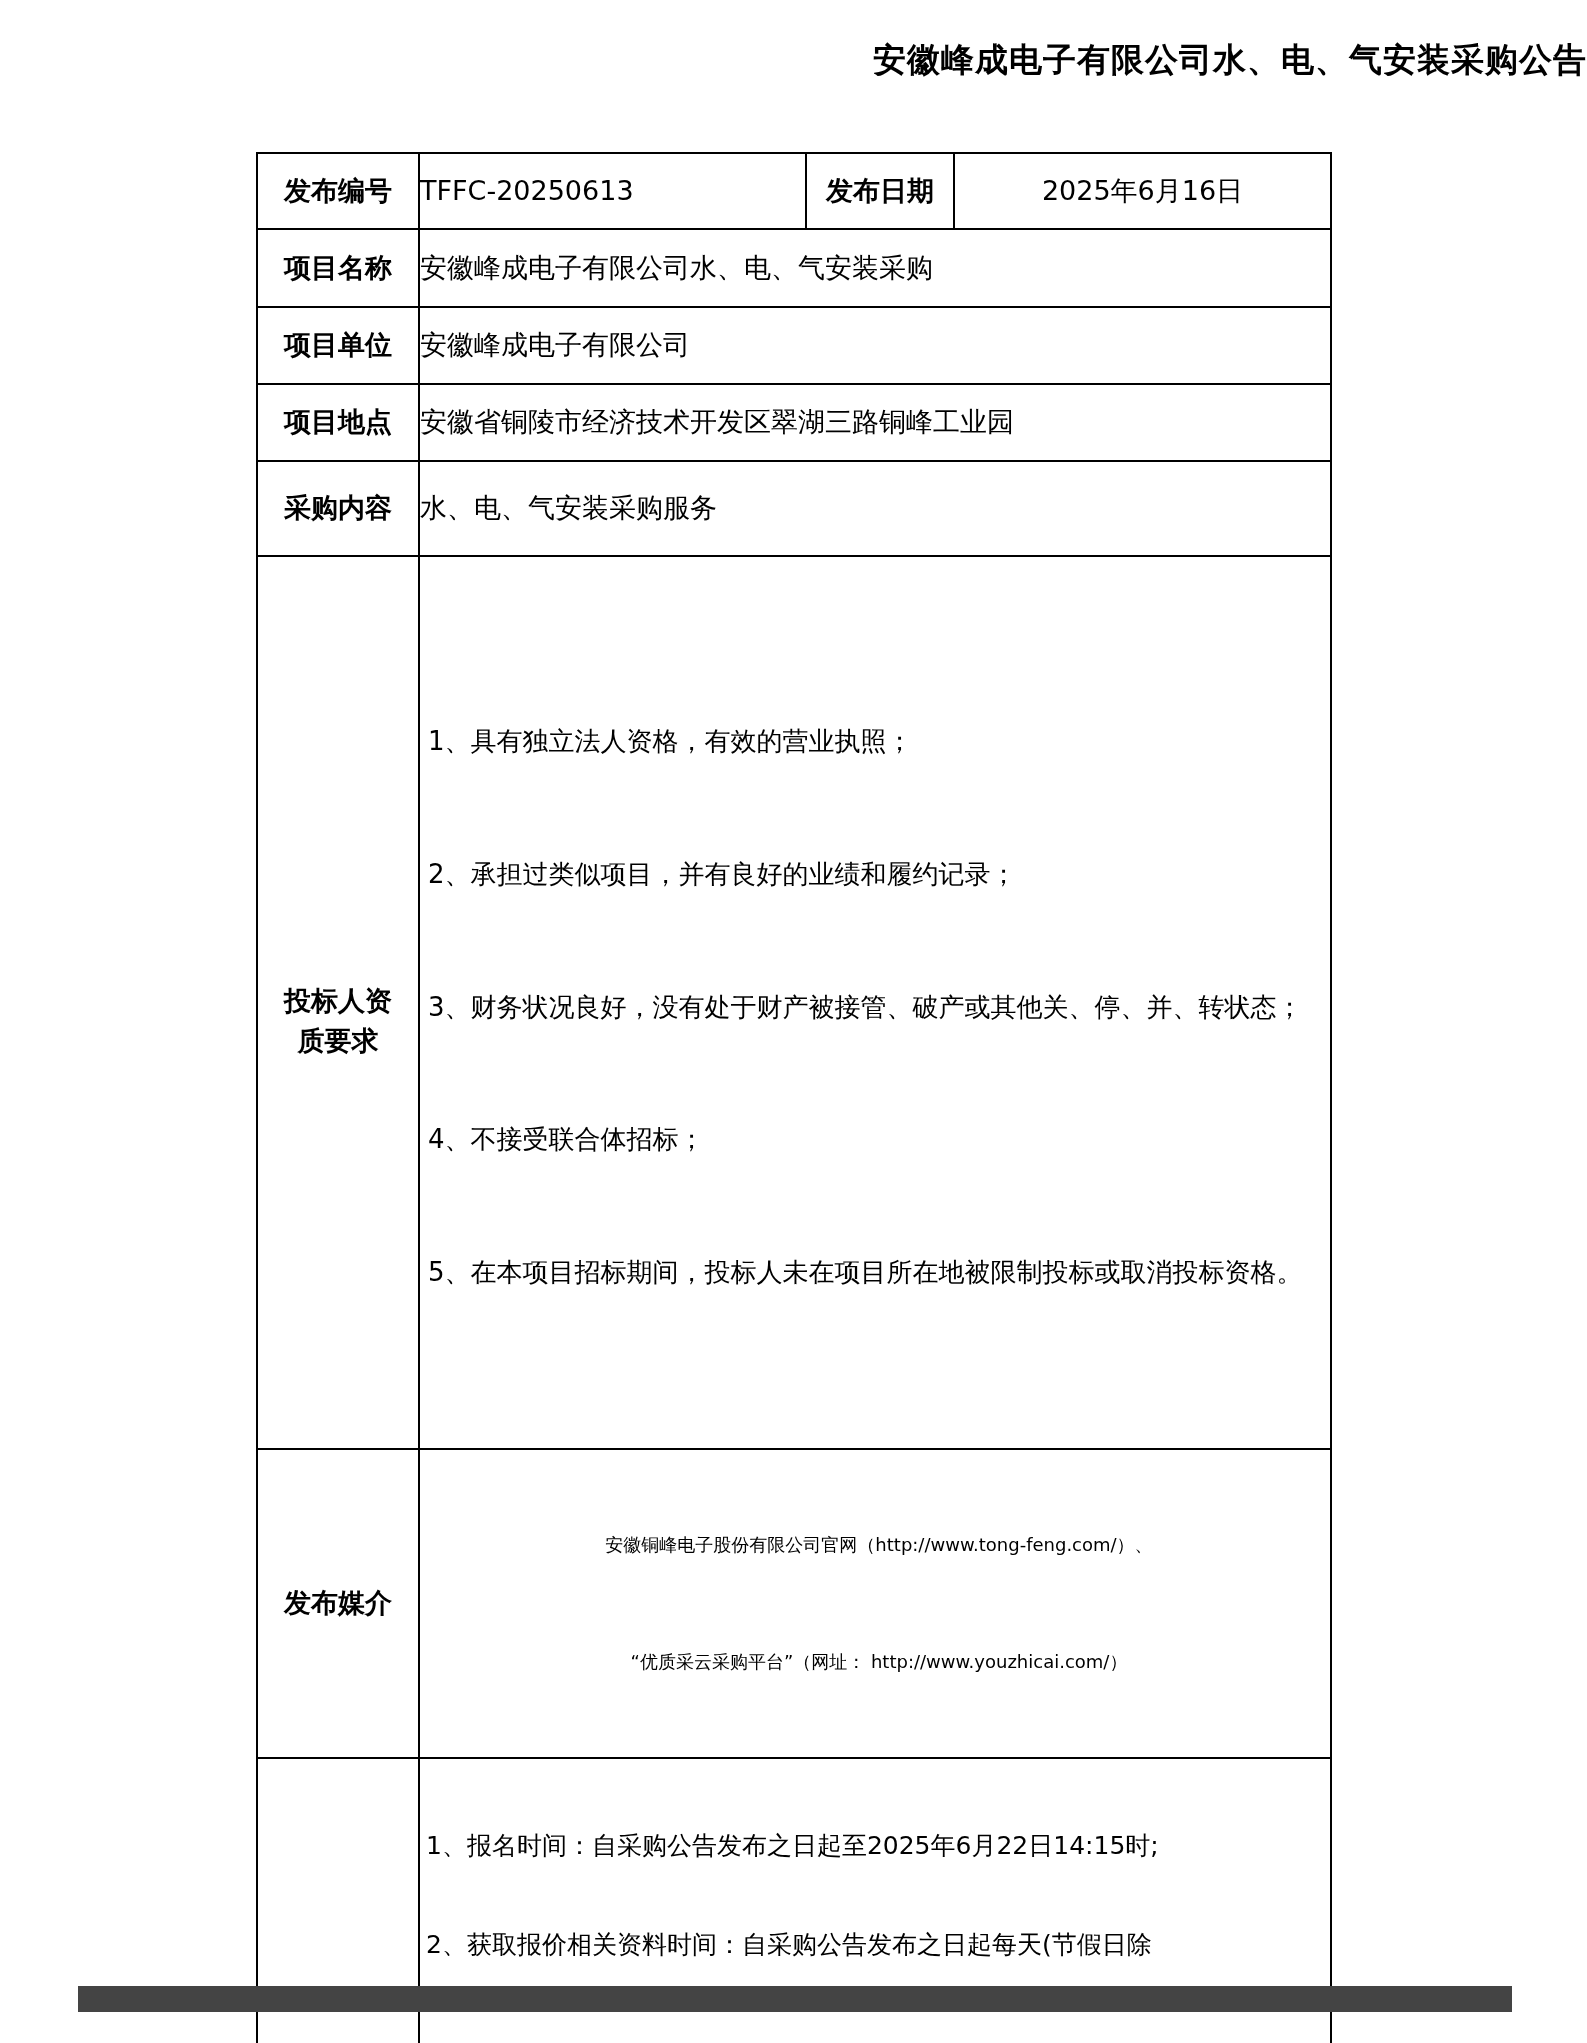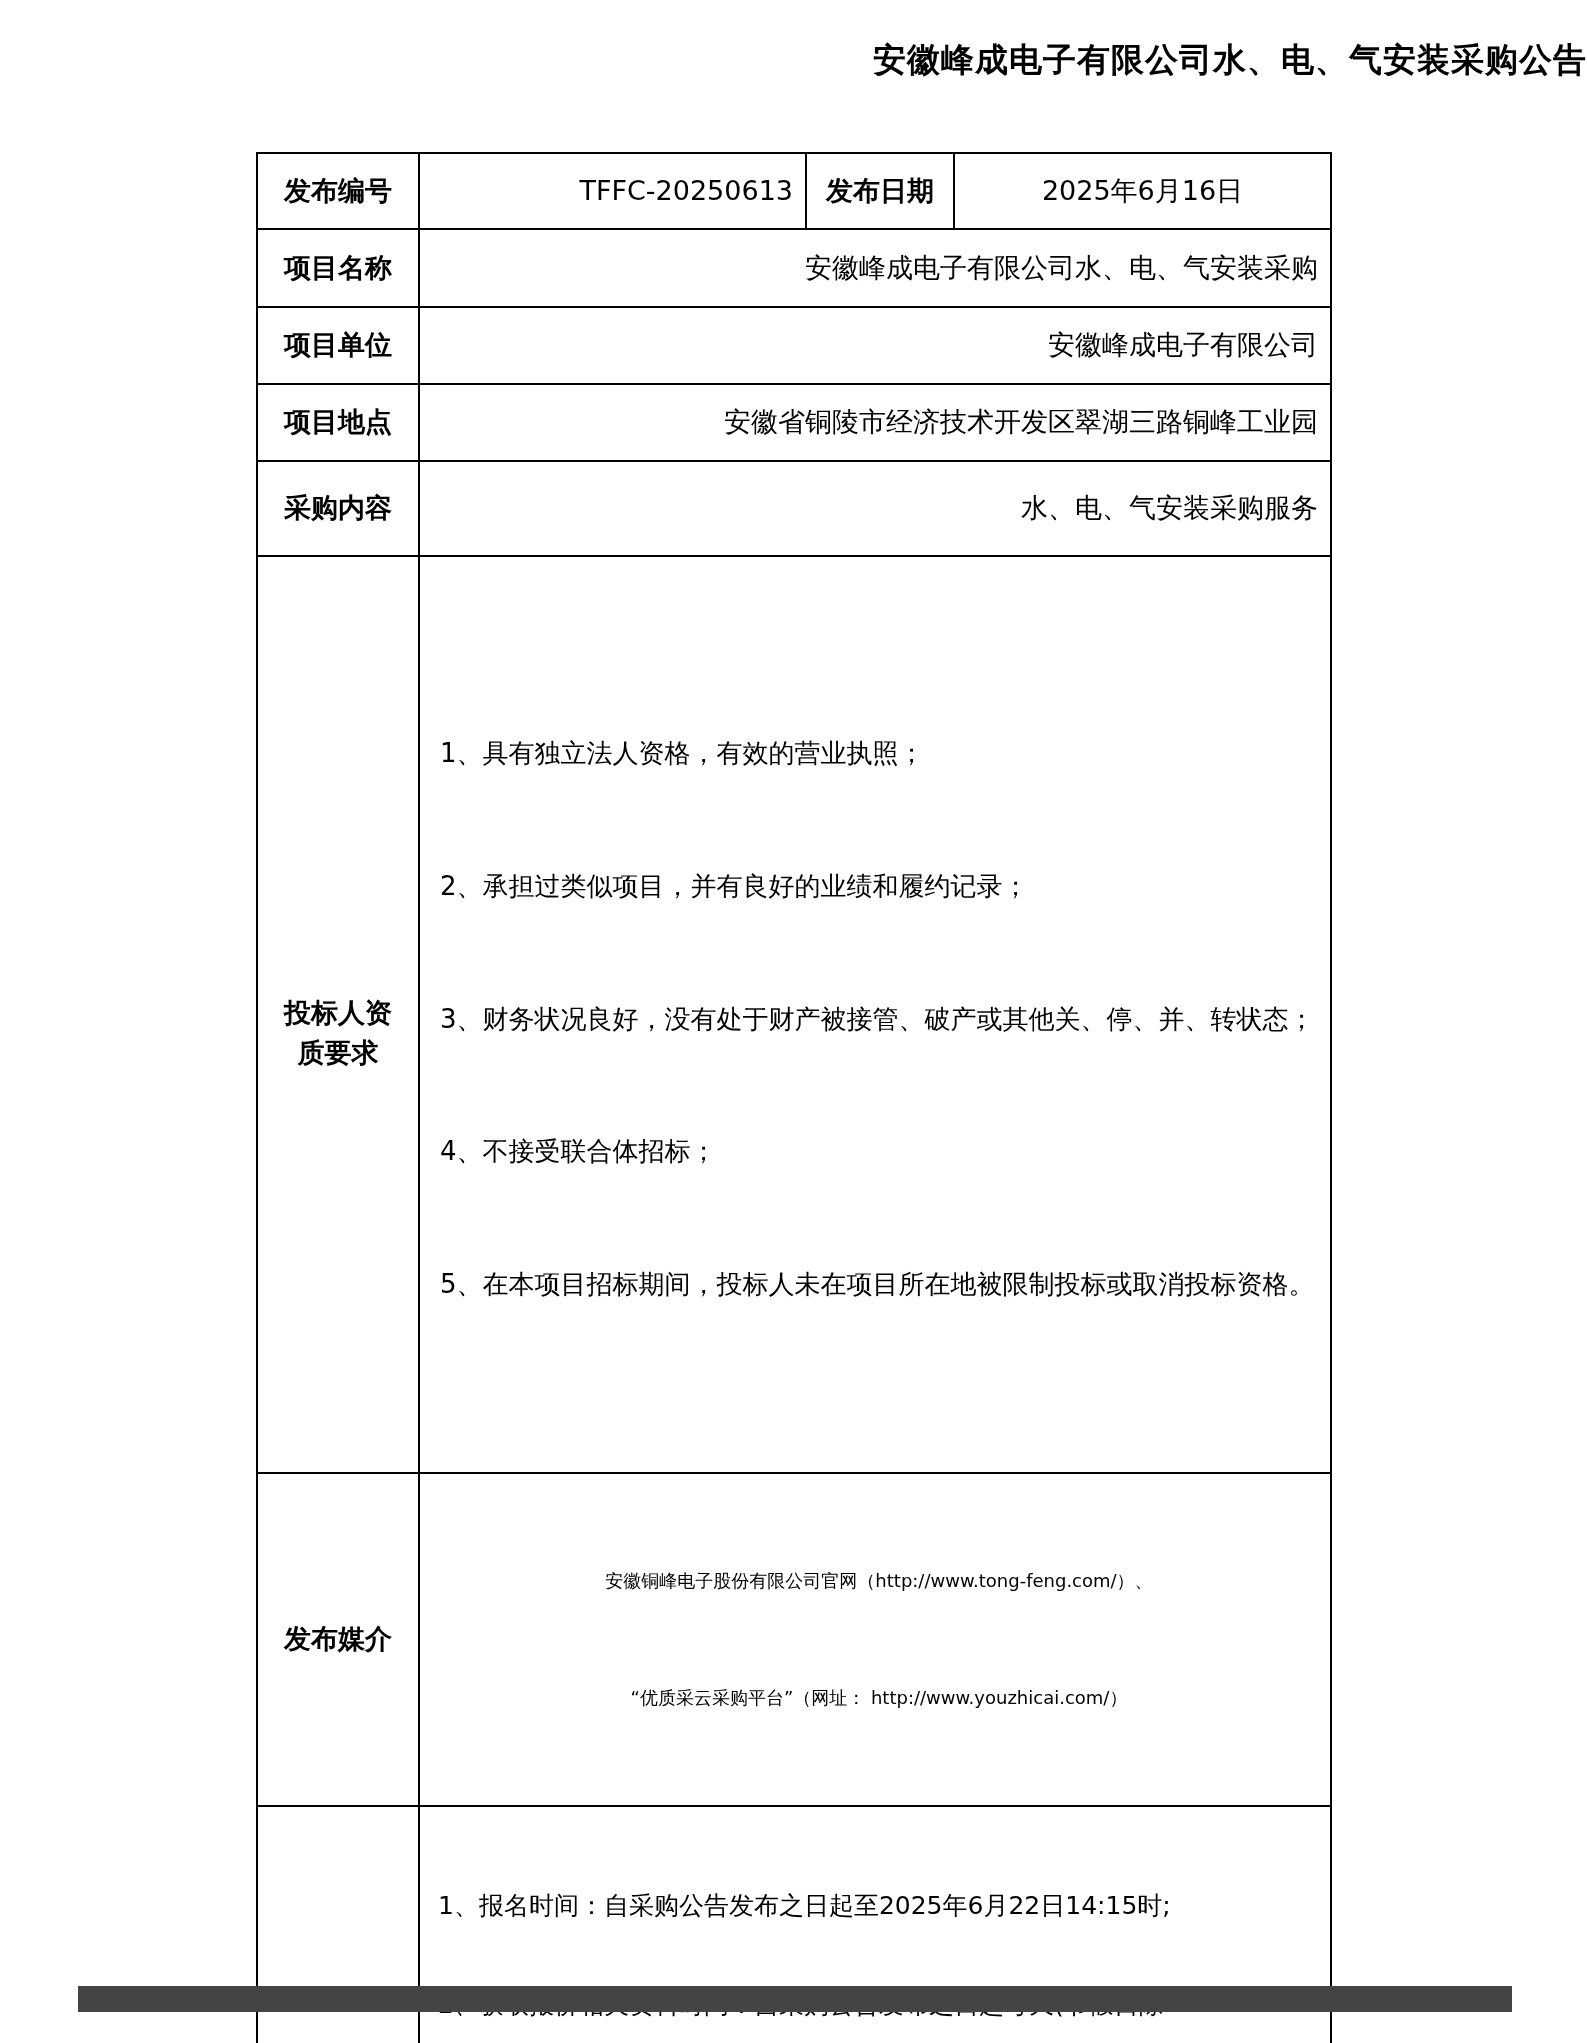--- a/index.html
+++ b/index.html
@@ -21,33 +21,33 @@
   }
   table.notice{
     position:absolute;
     left:256px;top:152px;
     border-collapse:collapse;
     table-layout:fixed;
     width:1074px;
   }
   table.notice td{
     border:2px solid #000;
-    padding:12px;
+    padding:0;
     vertical-align:middle;
     font-size:27px;
     line-height:1.35;
     white-space:pre-wrap;
     word-break:break-all;
   }
   td.label{
     font-weight:bold;
     text-align:center;
     font-size:26px;
   }
-  td.value{padding-left:8px;text-align:right;}
+  td.value{padding-left:8px;}
   td.center{text-align:center;}
   .wrap4{display:inline-block;width:110px;line-height:40px;text-align:center;}
   .qual-cell{vertical-align:top;margin-top:21px;}
   .qitem{line-height:60px;font-size:26px;padding-left:8px;}
   .qual-pad{padding-top:8px;}
   .media-line{line-height:44px;font-size:18px;padding-left:8px;text-align:center;}
   .reg-cell{vertical-align:top;padding-top:2px;}
   .reg-line{line-height:27px;font-size:25px;padding-left:6px;}
   .page-gap-bar{
     position:absolute;

